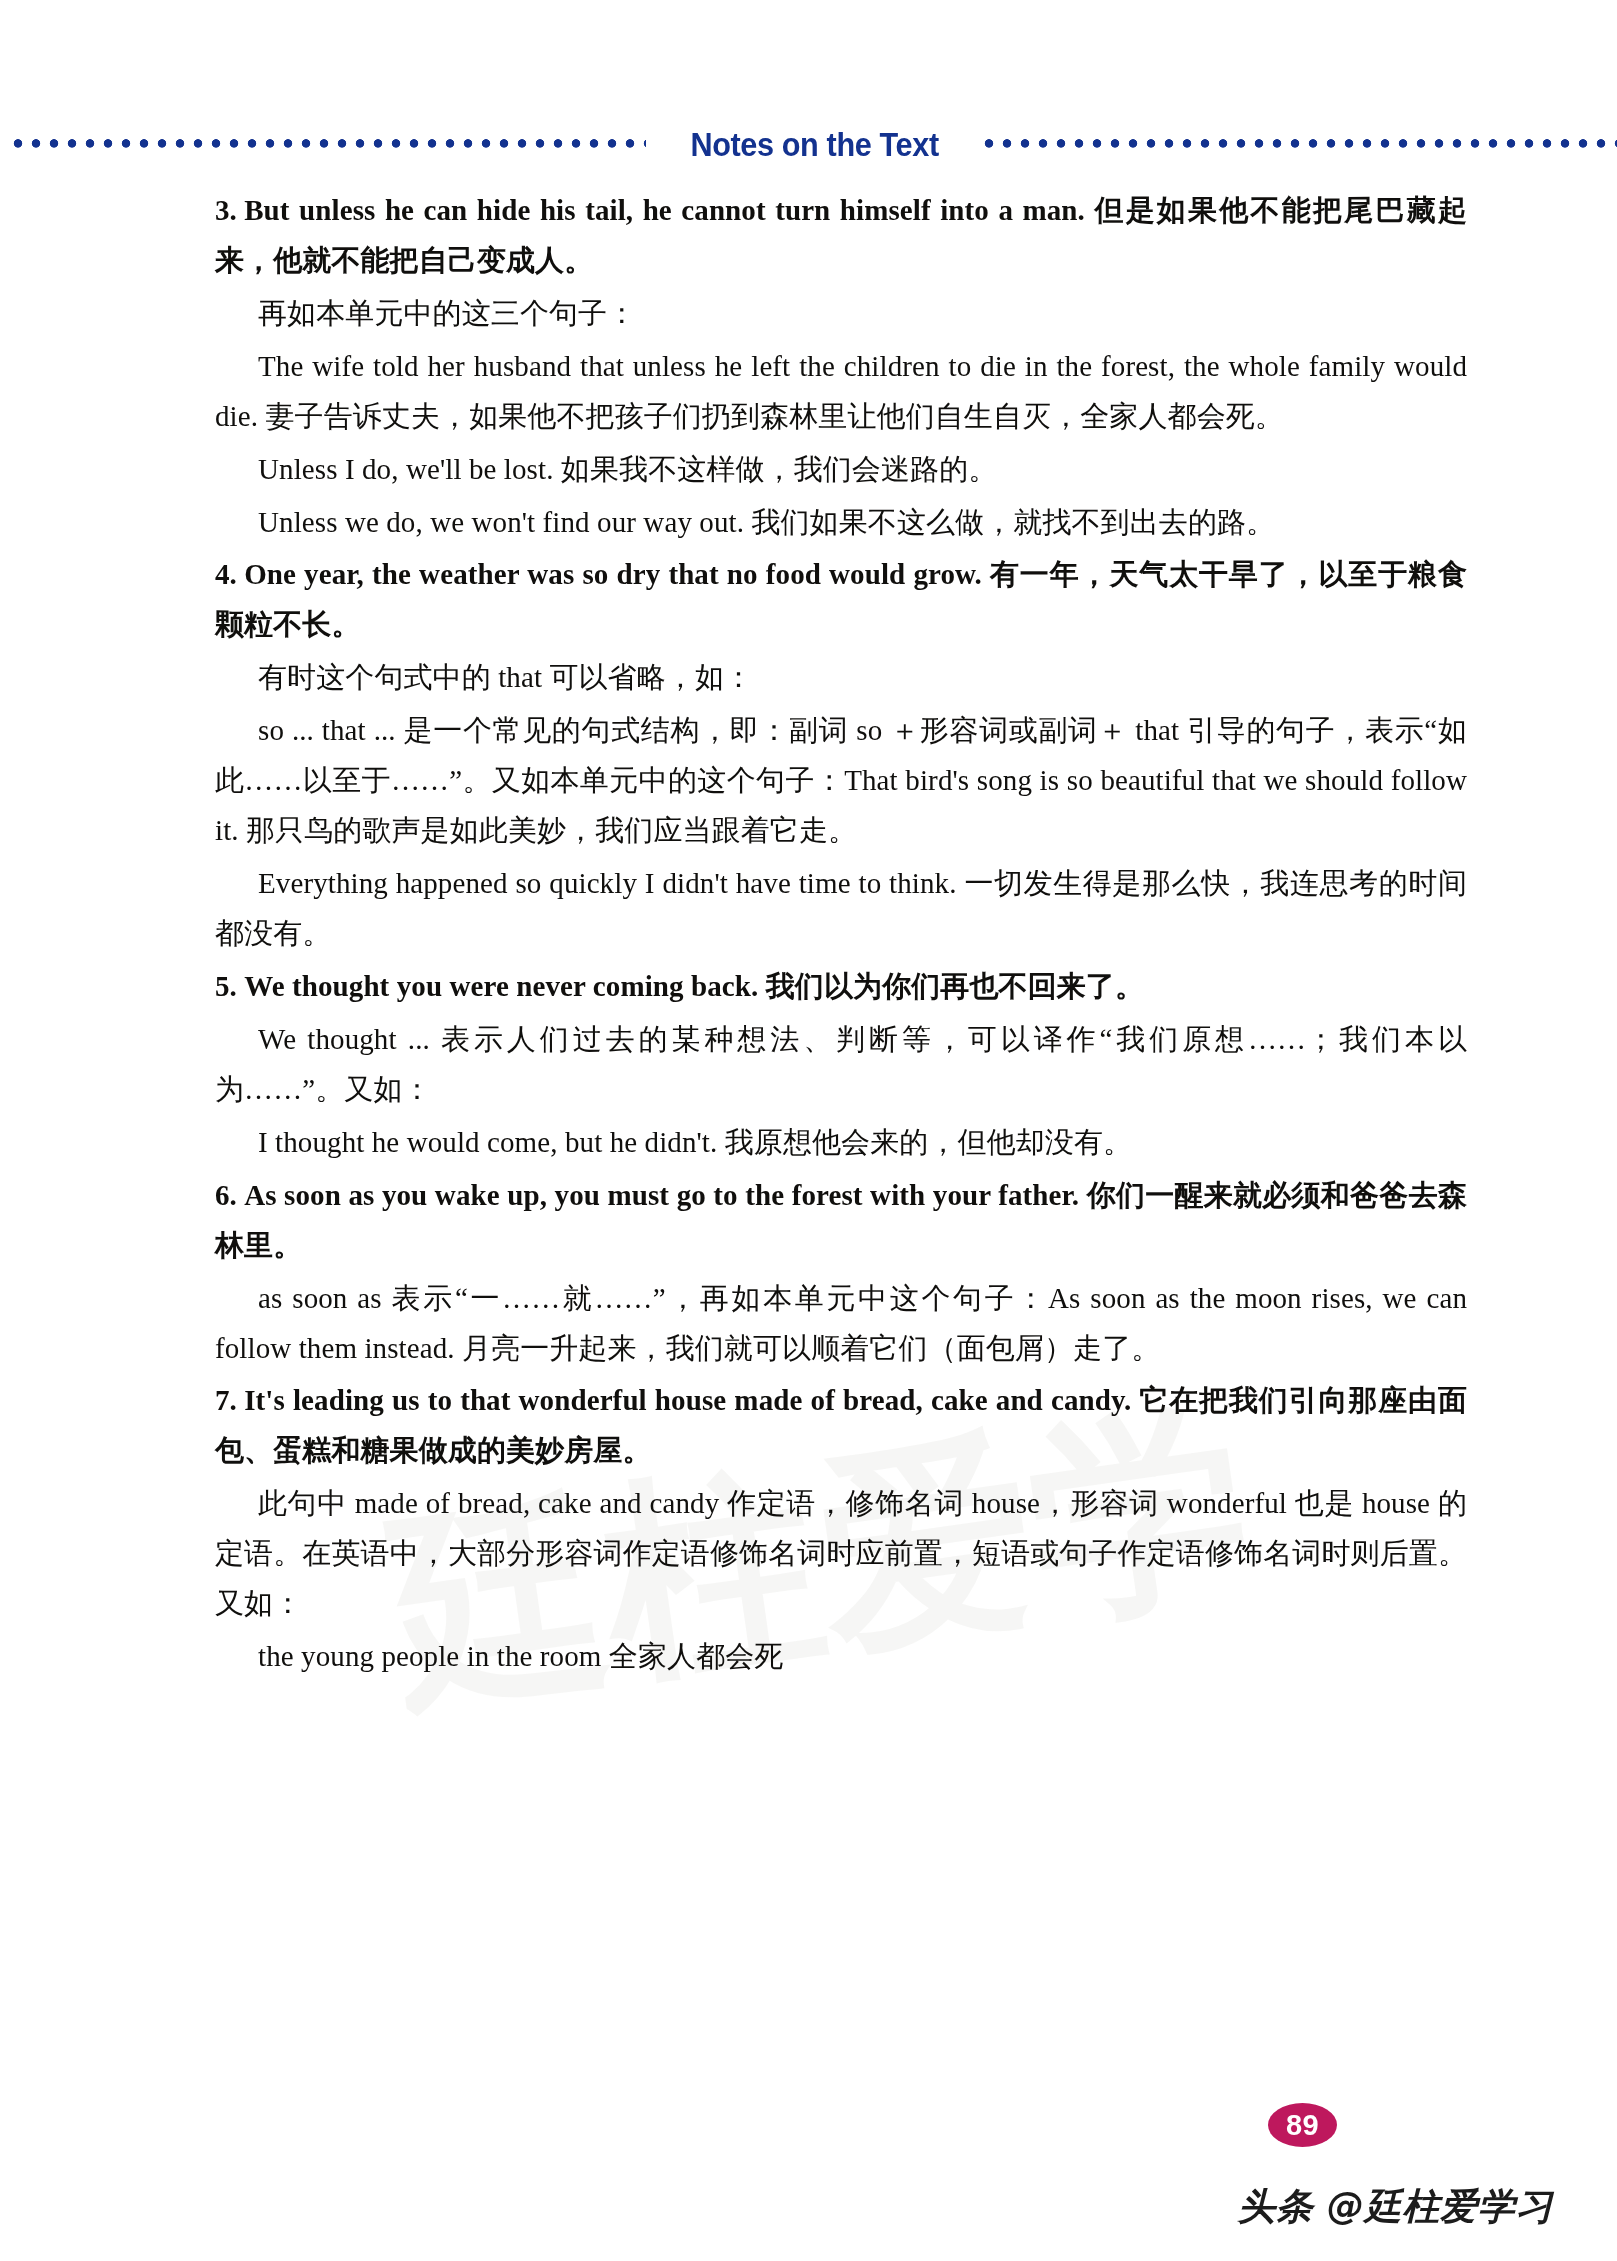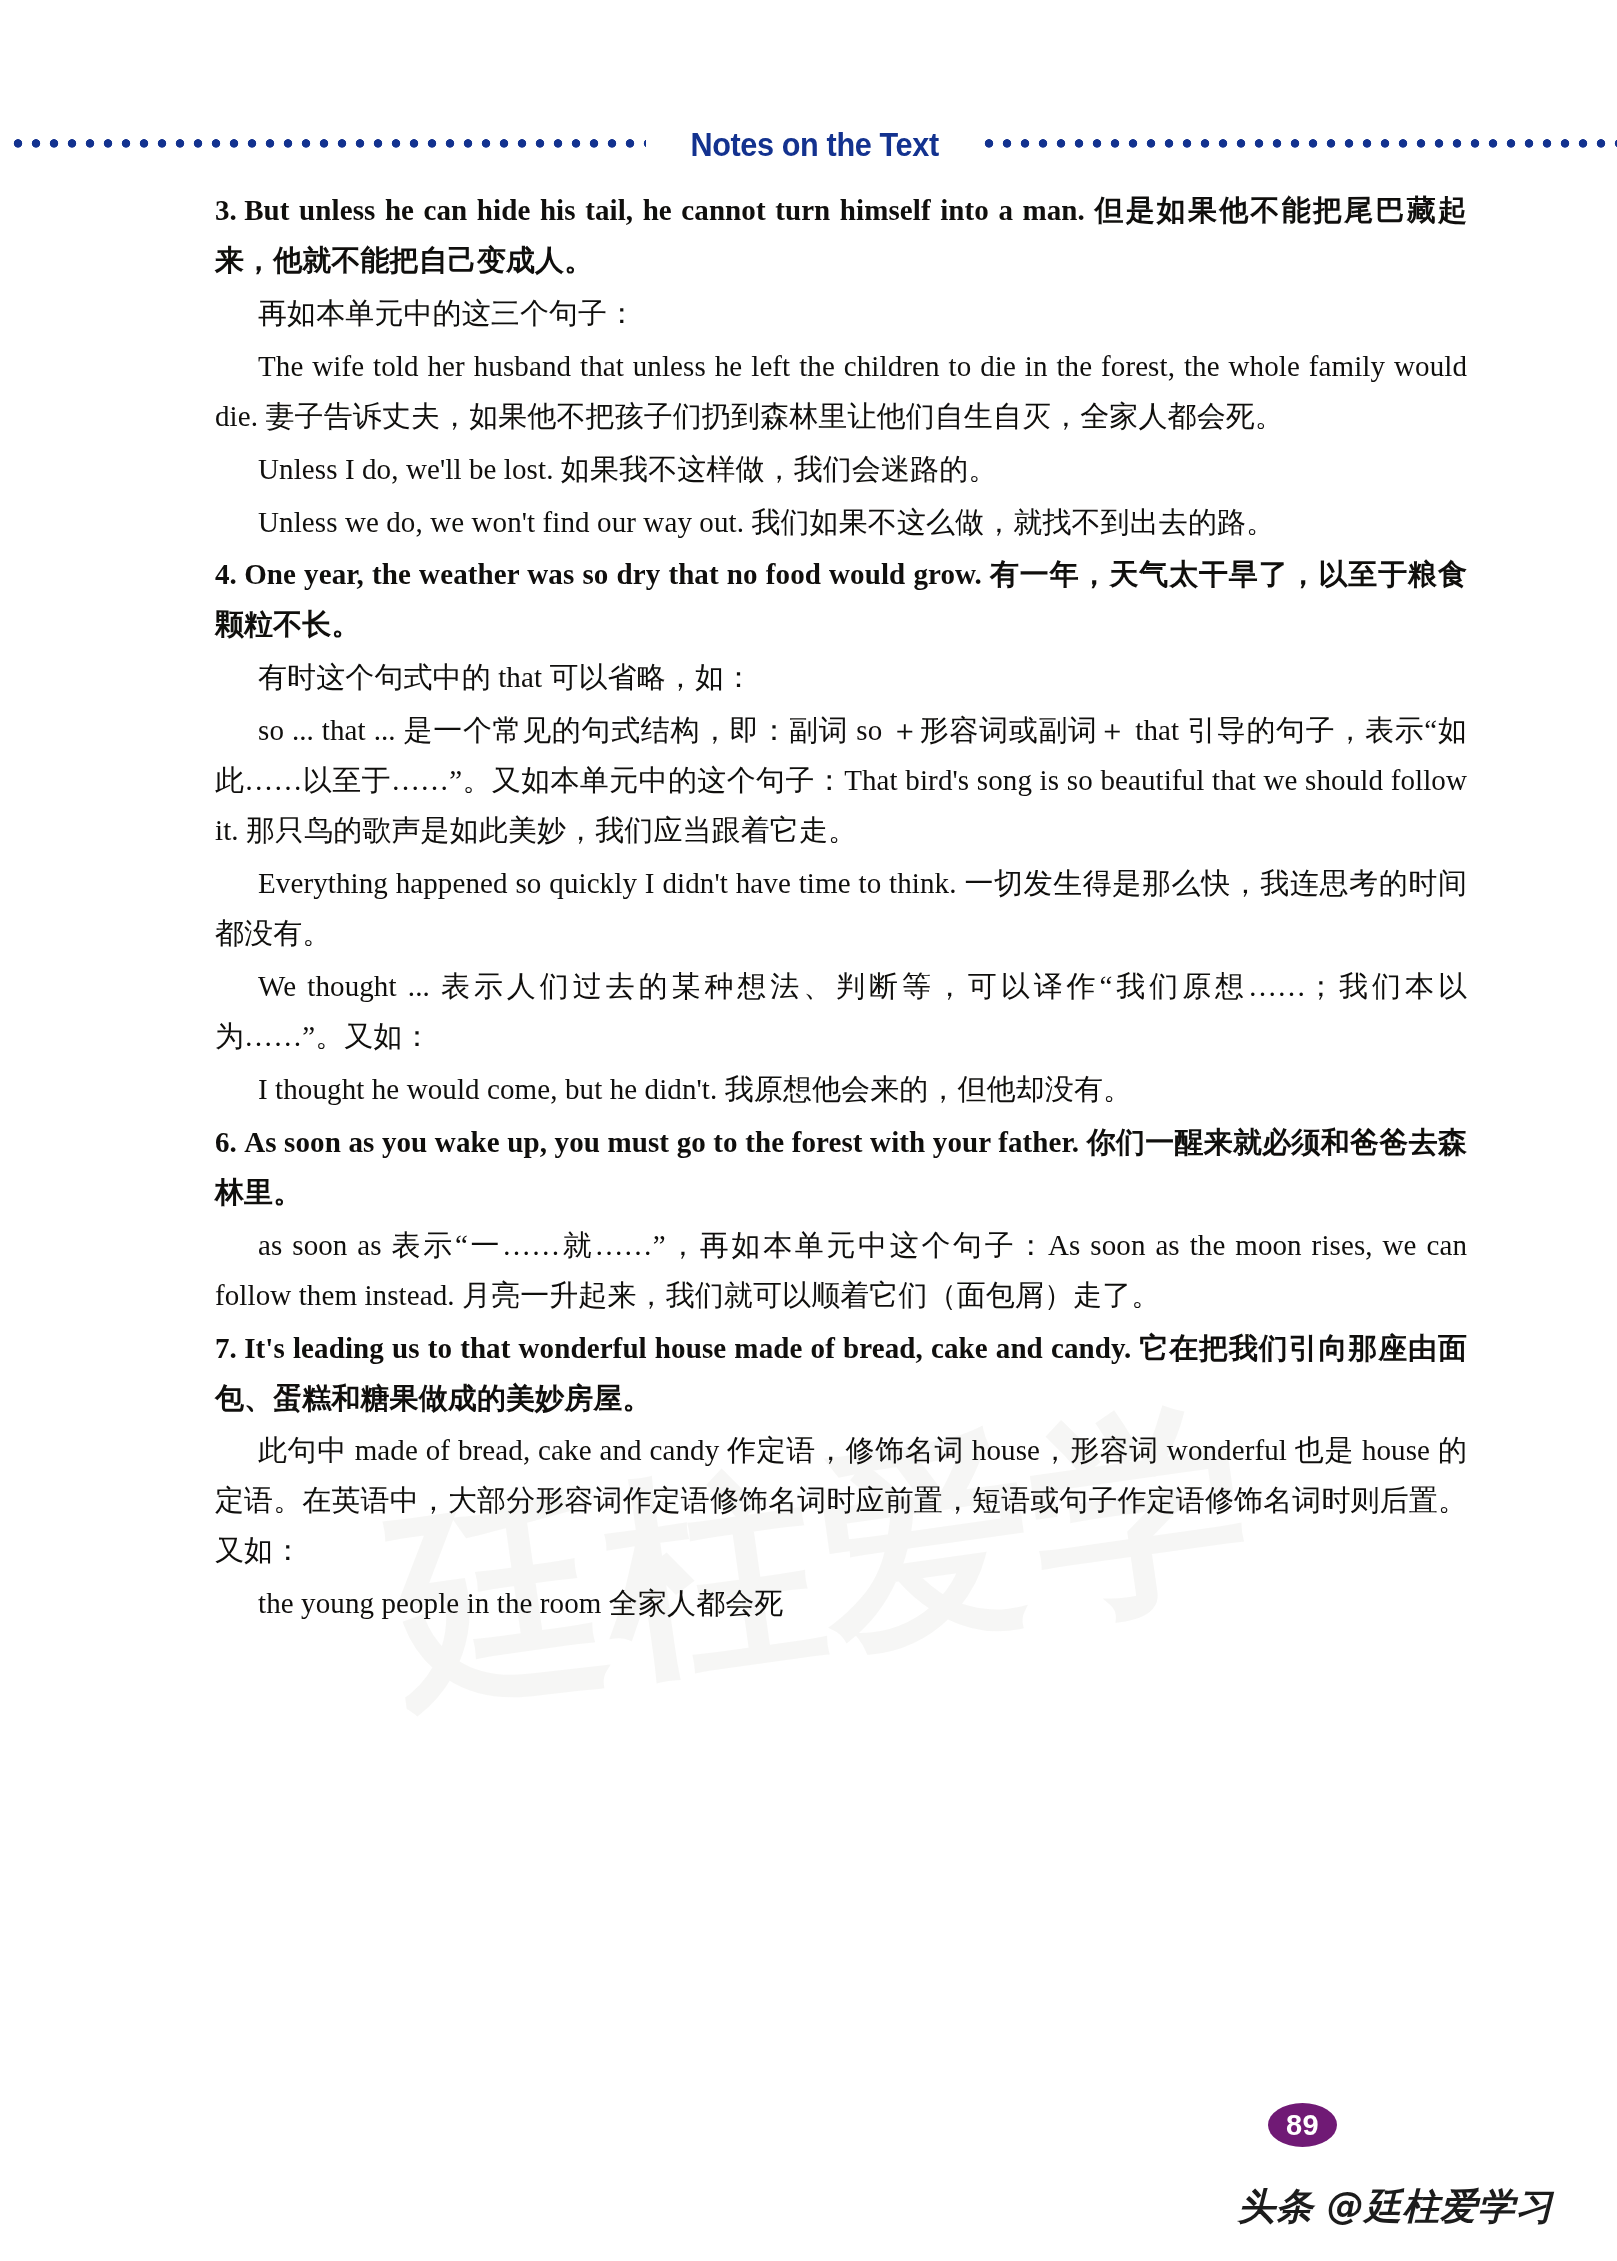--- a/index.html
+++ b/index.html
@@ -78,21 +78,21 @@
   }
 
   
   .page-badge {
     position: absolute;
     left: 1268px;
     top: 2103px;
     width: 69px;
     height: 44px;
     border-radius: 50%;
-    background: #701a75;
+    background: #be185d;
     color: #ffffff;
     font-family: "Liberation Sans", sans-serif;
     font-weight: bold;
     font-size: 29px;
     display: flex;
     align-items: center;
     justify-content: center;
     letter-spacing: 0.4px;
   }
 
@@ -148,20 +148,21 @@
     <p class="para indent">再如本单元中的这三个句子：</p>
     <p class="para indent">The wife told her husband that unless he left the children to die in the forest, the whole family would die. 妻子告诉丈夫，如果他不把孩子们扔到森林里让他们自生自灭，全家人都会死。</p>
     <p class="para indent">Unless I do, we'll be lost. 如果我不这样做，我们会迷路的。</p>
     <p class="para indent">Unless we do, we won't find our way out. 我们如果不这么做，就找不到出去的路。</p>
 
     <p class="para note"><span class="num">4.</span><span>One year, the weather was so dry that no food would grow. 有一年，天气太干旱了，以至于粮食颗粒不长。</span></p>
     <p class="para indent">有时这个句式中的 that 可以省略，如：</p>
     <p class="para indent">so ... that ... 是一个常见的句式结构，即：副词 so ＋形容词或副词＋ that 引导的句子，表示“如此……以至于……”。又如本单元中的这个句子：That bird's song is so beautiful that we should follow it. 那只鸟的歌声是如此美妙，我们应当跟着它走。</p>
     <p class="para indent">Everything happened so quickly I didn't have time to think. 一切发生得是那么快，我连思考的时间都没有。</p>
 
+    <p class="para note"><span class="num">5.</span><span>We thought you were never coming back. 我们以为你们再也不回来了。</span></p>
     <p class="para indent">We thought ... 表示人们过去的某种想法、判断等，可以译作“我们原想……；我们本以为……”。又如：</p>
     <p class="para indent">I thought he would come, but he didn't. 我原想他会来的，但他却没有。</p>
 
     <p class="para note"><span class="num">6.</span><span>As soon as you wake up, you must go to the forest with your father. 你们一醒来就必须和爸爸去森林里。</span></p>
     <p class="para indent">as soon as 表示“一……就……”，再如本单元中这个句子：As soon as the moon rises, we can follow them instead. 月亮一升起来，我们就可以顺着它们（面包屑）走了。</p>
 
     <p class="para note"><span class="num">7.</span><span>It's leading us to that wonderful house made of bread, cake and candy. 它在把我们引向那座由面包、蛋糕和糖果做成的美妙房屋。</span></p>
     <p class="para indent">此句中 made of bread, cake and candy 作定语，修饰名词 house，形容词 wonderful 也是 house 的定语。在英语中，大部分形容词作定语修饰名词时应前置，短语或句子作定语修饰名词时则后置。又如：</p>
     <p class="para indent">the young people in the room 全家人都会死</p>
 

